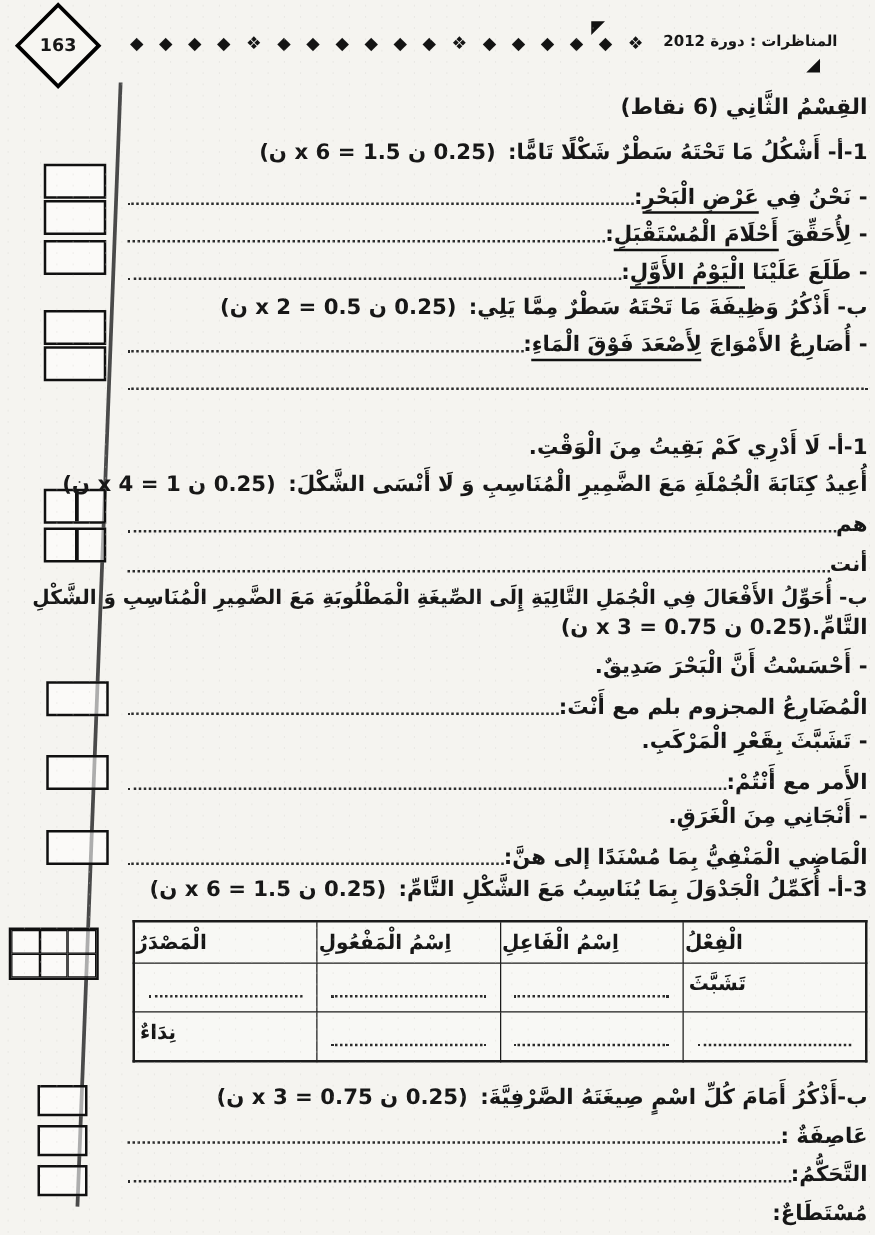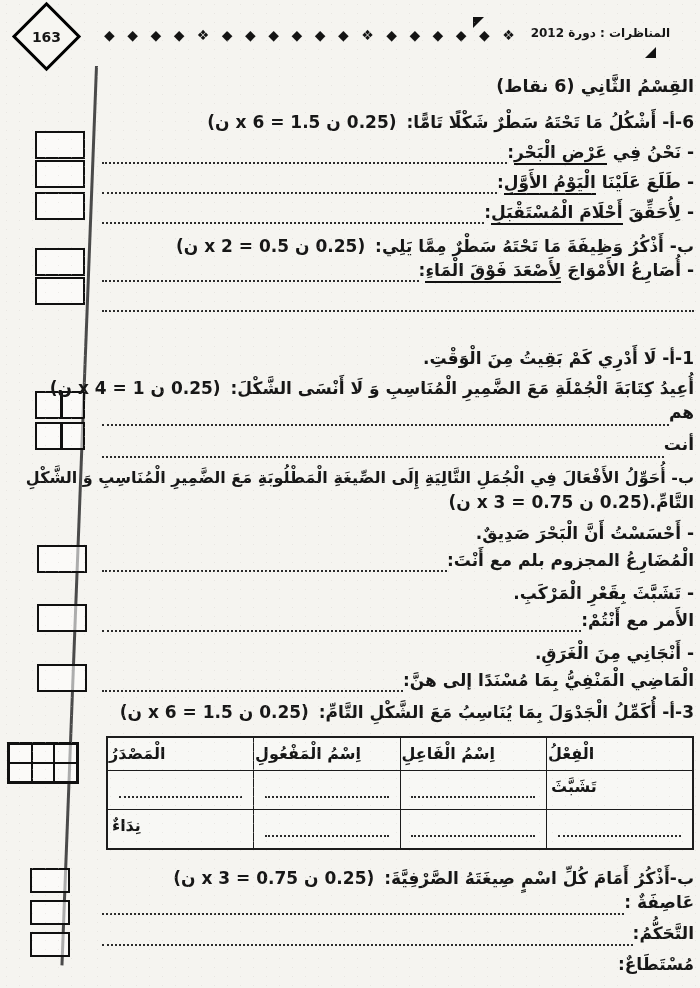--- a/index.html
+++ b/index.html
@@ -51,21 +51,21 @@
 
   
   .content{
     position:absolute;top:68px;left:100px;right:6px;direction:rtl;text-align:right;
     font-weight:bold;font-size:17px;line-height:24px;
   }
   .nowrap{white-space:nowrap;}
   .section-title{font-size:17.5px;margin:6px 0 12px;}
   .intro{margin-top:8px;}
   .q-points{margin-right:4px;}
-  .ans-line{display:flex;align-items:flex-start;height:30px;}
+  .ans-line{display:flex;align-items:flex-end;height:30px;}
   .ans-line .lbl{white-space:nowrap;}
   .dotfill{flex:1 1 auto;align-self:flex-end;margin-bottom:6px;margin-left:2px;
     border-bottom:2.6px dotted #2b2b2b;height:0;min-width:20px;}
   .ul{border-bottom:2px solid #111;padding-bottom:1px;}
   .sentence{margin-top:0;height:30px;display:flex;align-items:center;}
 
   
   table.verb-table{width:99%;border-collapse:collapse;margin-top:12px;
     border:2px solid #1c1c1c;background:rgba(255,255,255,.35);}
   .verb-table th,.verb-table td{border:1.8px solid #1c1c1c;width:25%;text-align:left;}
@@ -108,33 +108,33 @@
   </div>
 <div class="box sm" style="top:868px;left:30px"></div>
 <div class="box sm" style="top:900px;left:30px"></div>
 <div class="box sm" style="top:932px;left:30px"></div>
 
 <div class="content">
 
   <div class="section-title">القِسْمُ الثَّانِي (6 نقاط)</div>
 
   <div class="intro nowrap">
-    <span>6-أ- أَشْكُلُ مَا تَحْتَهُ سَطْرٌ شَكْلًا تَامًّا:</span>
+    <span>1-أ- أَشْكُلُ مَا تَحْتَهُ سَطْرٌ شَكْلًا تَامًّا:</span>
     <span class="q-points">(0.25 ن x 6 = 1.5 ن)</span>
   </div>
   <div class="ans-line" style="margin-top:6px">
     <span class="lbl"><span>- نَحْنُ فِي </span><span class="ul">عَرْضِ الْبَحْرِ</span><span>:</span></span>
     <span class="dotfill"></span>
   </div>
   <div class="ans-line">
+    <span class="lbl"><span>- لِأُحَقِّقَ </span><span class="ul">أَحْلَامَ الْمُسْتَقْبَلِ</span><span>:</span></span>
+    <span class="dotfill"></span>
+  </div>
+  <div class="ans-line">
     <span class="lbl"><span>- طَلَعَ عَلَيْنَا </span><span class="ul">الْيَوْمُ الأَوَّلِ</span><span>:</span></span>
-    <span class="dotfill"></span>
-  </div>
-  <div class="ans-line">
-    <span class="lbl"><span>- لِأُحَقِّقَ </span><span class="ul">أَحْلَامَ الْمُسْتَقْبَلِ</span><span>:</span></span>
     <span class="dotfill"></span>
   </div>
 
   <div class="nowrap" style="margin-top:4px">
     <span>ب- أَذْكُرُ وَظِيفَةَ مَا تَحْتَهُ سَطْرٌ مِمَّا يَلِي:</span>
     <span class="q-points">(0.25 ن x 2 = 0.5 ن)</span>
   </div>
   <div class="ans-line">
     <span class="lbl"><span>- أُصَارِعُ الأَمْوَاجَ </span><span class="ul">لِأَصْعَدَ فَوْقَ الْمَاءِ</span><span>:</span></span>
     <span class="dotfill"></span>

